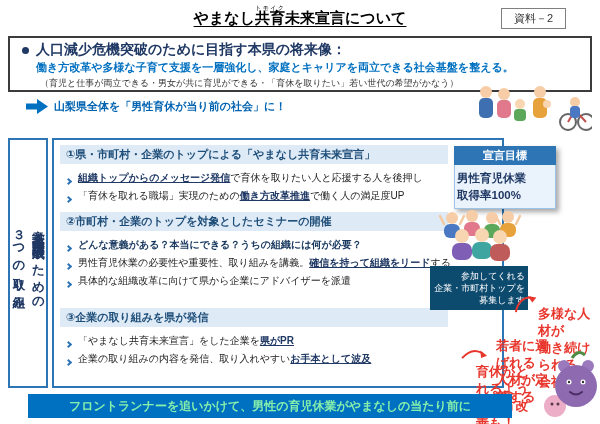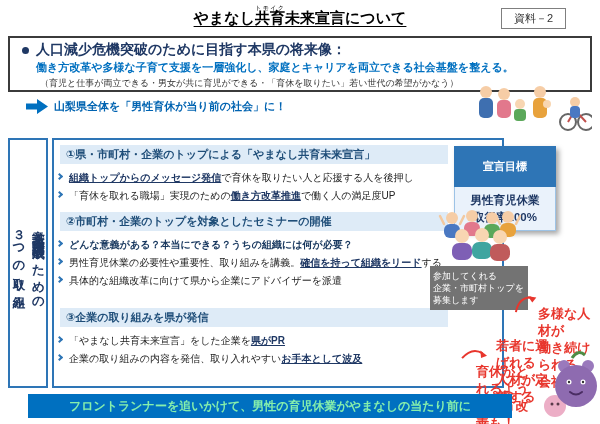--- a/index.html
+++ b/index.html
@@ -14,29 +14,29 @@
   .intro-l1{display:flex;align-items:center;font-weight:bold;color:#1F3864;font-size:14px}
   .bullet{width:7px;height:7px;border-radius:50%;background:#1F3864;margin:0 7px 0 4px;flex:none}
   .intro-l2{margin-left:18px;font-weight:bold;color:#0070C0;font-size:11px;margin-top:1px}
   .intro-l3{margin-left:22px;font-size:9px;color:#333;margin-top:2px}
   .arrow-line{left:26px;top:99px;display:flex;align-items:center;gap:6px;font-weight:bold;font-size:11px;color:#0063B1}
   .family{right:8px;top:80px}
   .sidebar{left:8px;top:138px;width:40px;height:250px;border:2px solid #2E75B6;display:flex;align-items:stretch;justify-content:center;background:#fff}
   .v-text{writing-mode:vertical-rl;text-orientation:mixed;font-weight:bold;color:#1F3864;font-size:12.5px;letter-spacing:2px;line-height:1.55;text-align:center;height:100%}
   .main-box{left:52px;top:138px;width:452px;height:250px;border:2px solid #2E75B6;background:#fff}
   .sec-h{position:absolute;left:6px;width:388px;background:#DEEBF7;color:#1F4E79;font-weight:bold;font-size:11px;padding:2px 6px}
-  .item{position:absolute;left:3px;width:432px;font-size:10px;color:#222;display:flex;align-items:flex-start;line-height:1.3}
+  .item{position:absolute;left:12px;width:432px;font-size:10px;color:#222;display:flex;align-items:flex-end;line-height:1.3}
   .chev{flex:none;width:5px;height:5px;border-top:2px solid #2E75B6;border-right:2px solid #2E75B6;transform:rotate(45deg);margin:3px 7px 0 0}
   .em{font-weight:bold;color:#1F3864;text-decoration:underline}
   .em.nound{text-decoration:none;color:#17375E}
   .goal{left:454px;top:146px;width:102px;box-shadow:3px 3px 5px rgba(0,0,0,.35);background:#fff}
-  .goal-h{background:#2E75B6;color:#fff;font-weight:bold;font-size:11px;text-align:center;padding:13px 0}
-  .goal-b{background:#EAF2FB;border:1px solid #9DC3E6;border-top:none;color:#1F3864;font-weight:bold;font-size:11.5px;text-align:center;padding:5px 2px;white-space:pre-line;line-height:1.45}
+  .goal-h{background:#2E75B6;color:#fff;font-weight:bold;font-size:11px;text-align:center;padding:2px 0}
+  .goal-b{background:#EAF2FB;border:1px solid #9DC3E6;border-top:none;color:#1F3864;font-weight:bold;font-size:11.5px;text-align:left;padding:5px 2px;white-space:pre-line;line-height:1.45}
   .crowd{left:436px;top:206px}
-  .recruit{left:430px;top:266px;width:98px;background:#737373;color:#fff;font-size:9px;text-align:left;padding:4px 3px;white-space:pre-line;line-height:1.35}
+  .recruit{left:430px;top:266px;width:98px;background:#0c4a6e;color:#fff;font-size:9px;text-align:right;padding:4px 3px;white-space:pre-line;line-height:1.35}
   .note{position:absolute;color:#E8362D;font-size:13px;line-height:1.3;white-space:pre-line;font-weight:bold}
   .note-a1{left:538px;top:306px;width:62px}
   .note-a2{left:496px;top:338px;width:54px}
   .note-a3{left:476px;top:364px;width:60px}
   .arr1{left:512px;top:292px;transform:rotate(-12deg)}
   .arr2{left:462px;top:344px;transform:rotate(18deg)}
   .footer{left:28px;top:394px;width:484px;height:24px;background:#0070C0;color:#86efac;font-weight:bold;font-size:12px;text-align:center;line-height:24px}
   .mascot{left:542px;top:350px}
 </style>
 </head>

